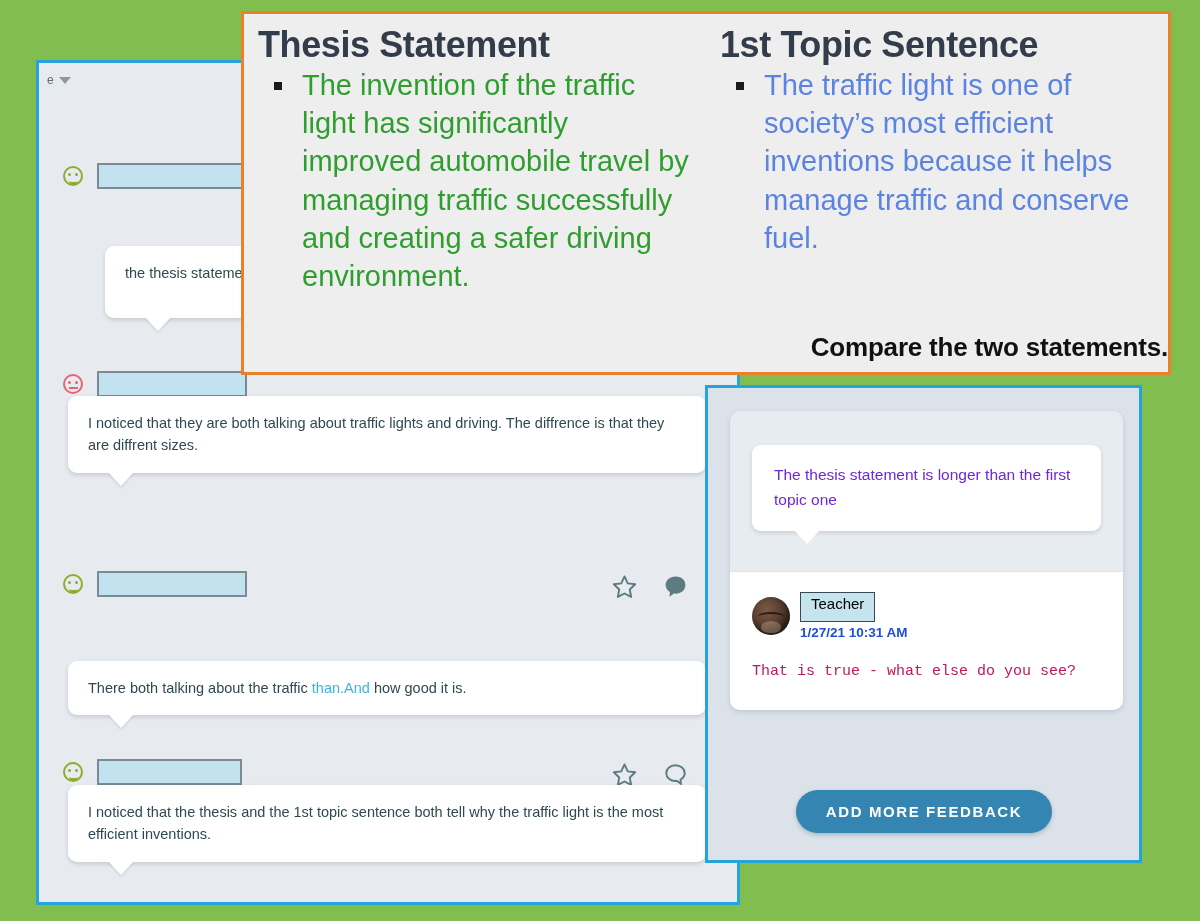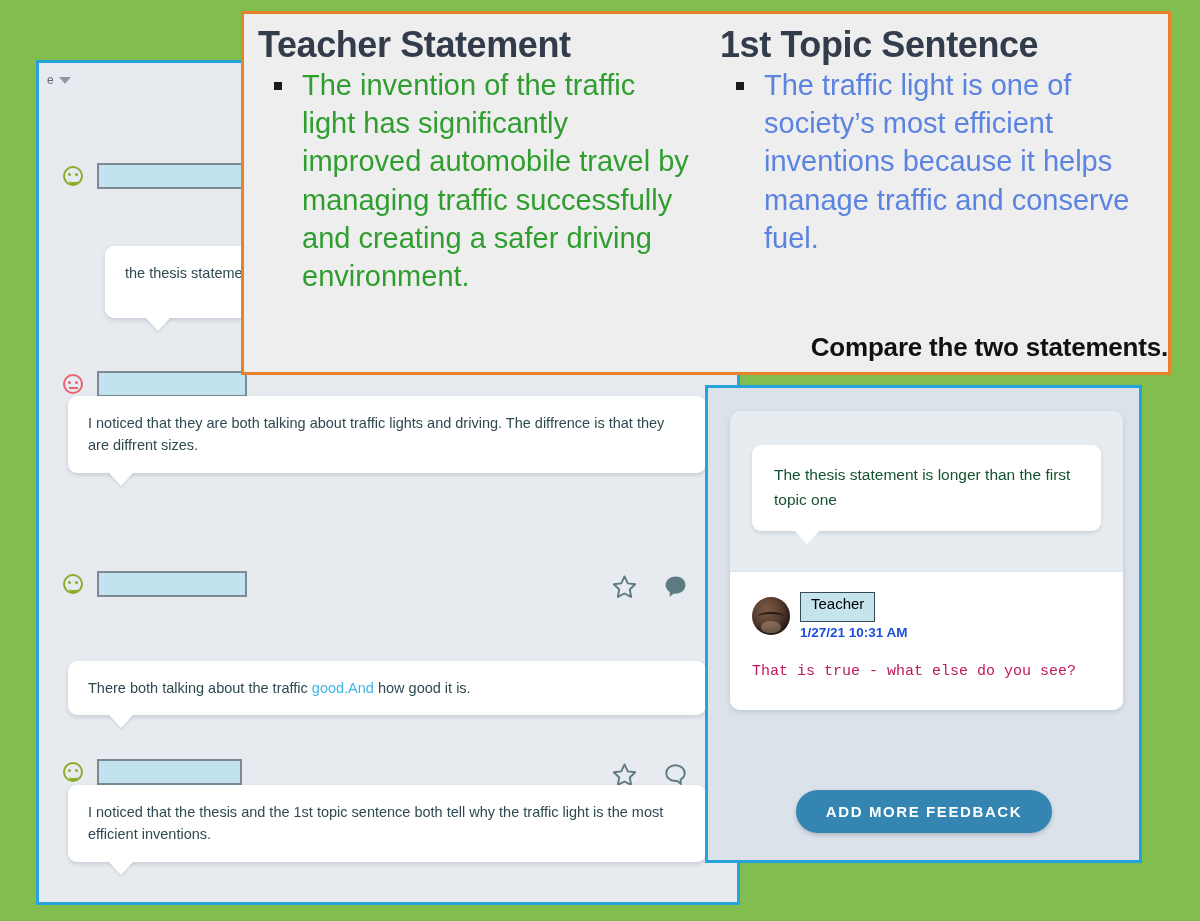--- a/index.html
+++ b/index.html
@@ -132,21 +132,21 @@
     border-radius: 10px;
     box-shadow: 0 2px 5px rgba(40,60,80,.16);
     overflow: hidden;
   }
   .fb-top { padding: 34px 22px 40px 22px; position: relative; }
   .fb-bubble {
     background: #fff;
     border-radius: 9px;
     box-shadow: 0 2px 4px rgba(40,60,80,.16);
     padding: 18px 22px;
-    color: #14532d;
+    color: #6d28d9;
     font-size: 15.5px;
     line-height: 1.6;
     position: relative;
   }
   .fb-bubble:after {
     content: "";
     position: absolute;
     left: 42px; bottom: -13px;
     width: 0; height: 0;
     border-left: 13px solid transparent;
@@ -299,21 +299,21 @@
           </svg>
         </span>
         <span class="dots">
             <b></b>
             <b></b>
             <b></b>
           </span>
       </div>
 
       <div class="bubble" style="left:29px; top:598px; width:638px;">
-        <span>There both talking about the traffic </span><span class="hl-blue">good.And</span><span> how good it is.</span>
+        <span>There both talking about the traffic </span><span class="hl-blue">than.And</span><span> how good it is.</span>
       </div>
 
       <div class="author-row" style="left:24px; top:696px;">
         <span class="face">
           <span class="eyes">
               <i></i>
               <i></i>
             </span>
             <span class="mouth"></span>
         </span>
@@ -360,21 +360,21 @@
           </span>
         </div>
         <div class="fb-text">That is true - what else do you see?</div>
       </div>
     </div>
     <button class="fb-btn">ADD MORE FEEDBACK</button>
   </div>
 
   <div id="slide-overlay">
     <div class="slide-col left">
-      <h1 class="slide-title">Teacher Statement</h1>
+      <h1 class="slide-title">Thesis Statement</h1>
       <div class="slide-bullet">
         <span class="sq"></span>
         <div class="slide-body green">The invention of the traffic light has significantly improved automobile travel by managing traffic successfully and creating a safer driving environment.</div>
       </div>
     </div>
     <div class="slide-col right">
       <h1 class="slide-title">1st Topic Sentence</h1>
       <div class="slide-bullet">
         <span class="sq"></span>
         <div class="slide-body blue">The traffic light is one of society’s most efficient inventions because it helps manage traffic and conserve fuel.</div>

